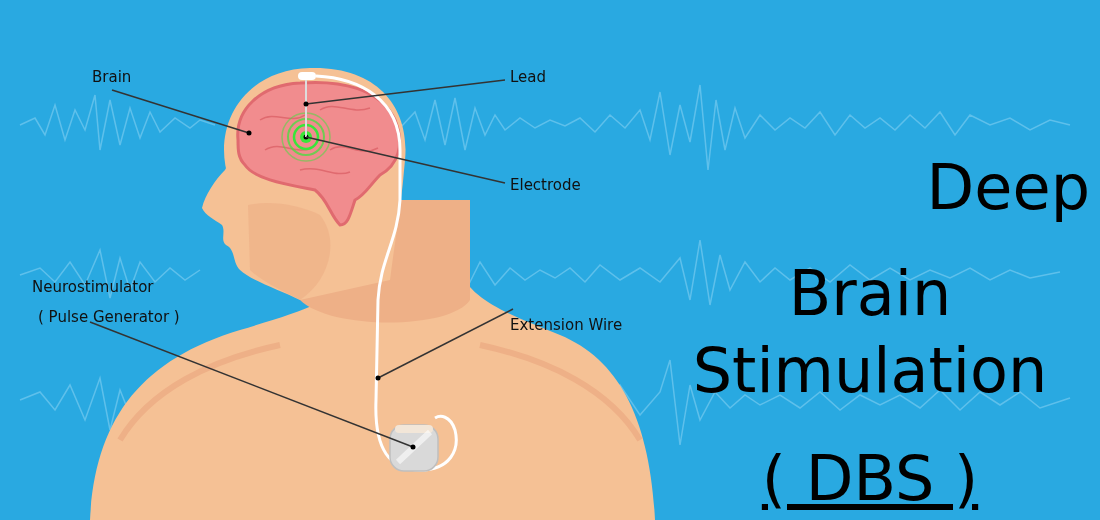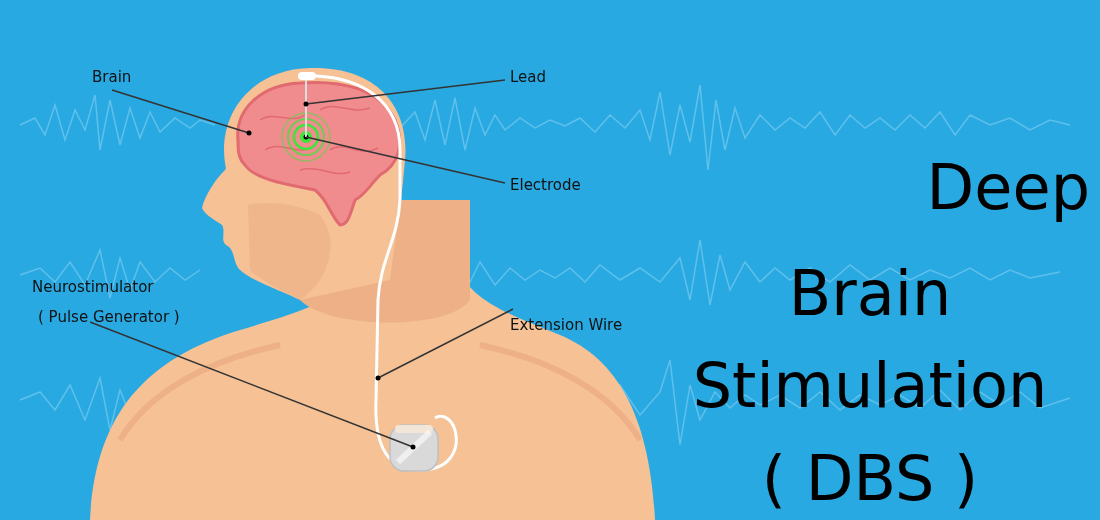--- a/index.html
+++ b/index.html
@@ -77,14 +77,14 @@
 
 <div class="label" style="left:92px; top:68px;">Brain</div>
 <div class="label" style="left:510px; top:68px;">Lead</div>
 <div class="label" style="left:510px; top:176px;">Electrode</div>
 <div class="label" style="left:32px; top:278px;">Neurostimulator</div>
 <div class="label" style="left:38px; top:308px;">( Pulse Generator )</div>
 <div class="label" style="left:510px; top:290px;margin-top:26px;">Extension Wire</div>
 
 <div class="title-line" style="top:157px;text-align:right;">Deep</div>
 <div class="title-line" style="top:263px;">Brain</div>
-<div class="title-line" style="top:355px;">Stimulation</div>
-<div class="title-line" style="top:448px;">( DBS )</div>
+<div class="title-line" style="top:340px;">Stimulation</div>
+<div class="title-line" style="top:448px;text-decoration:underline;">( DBS )</div>
 
 </body></html>

